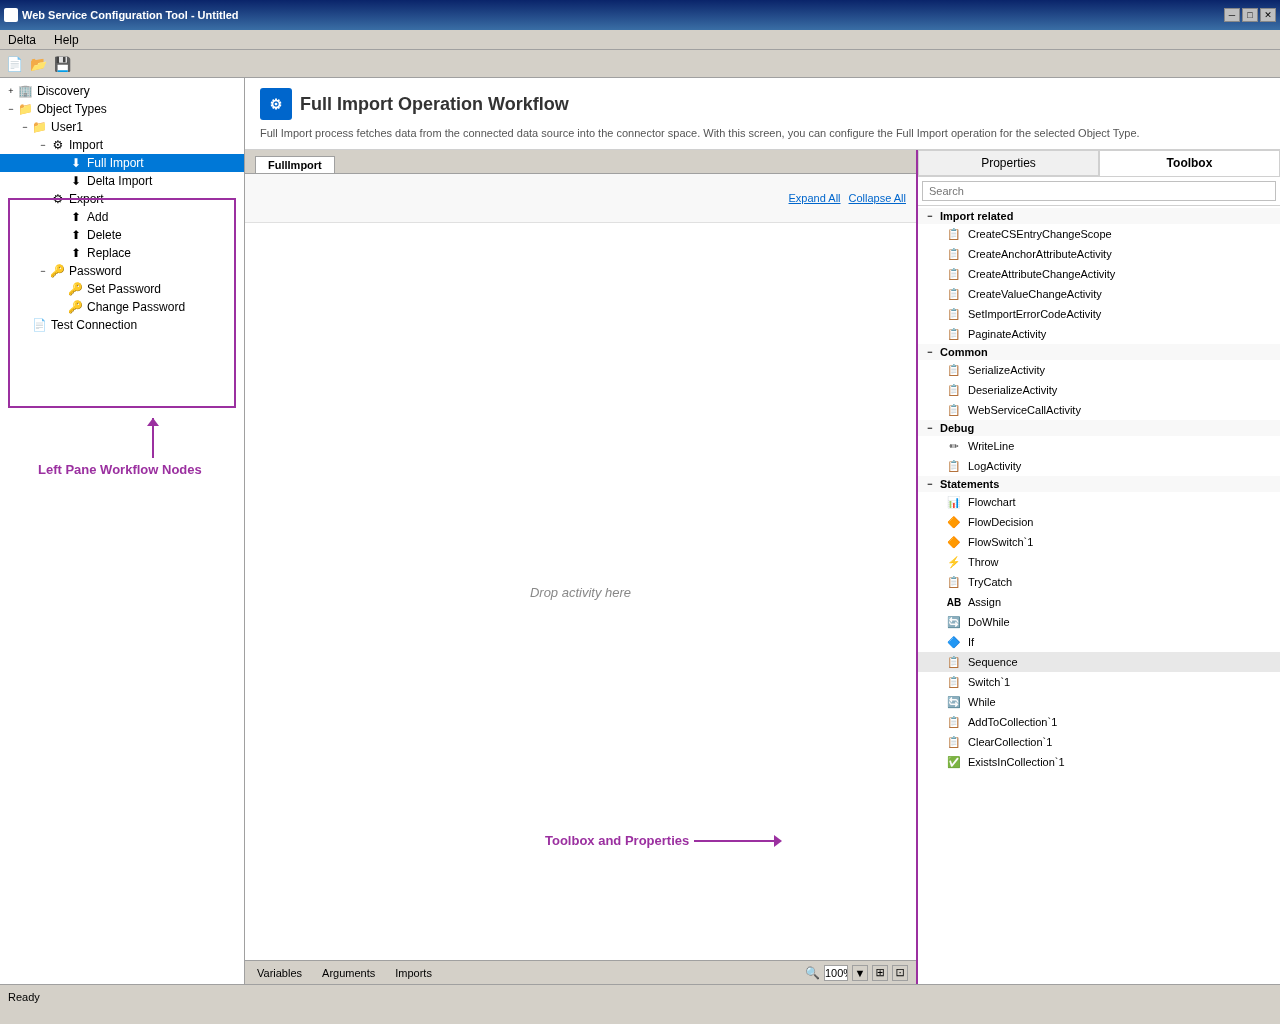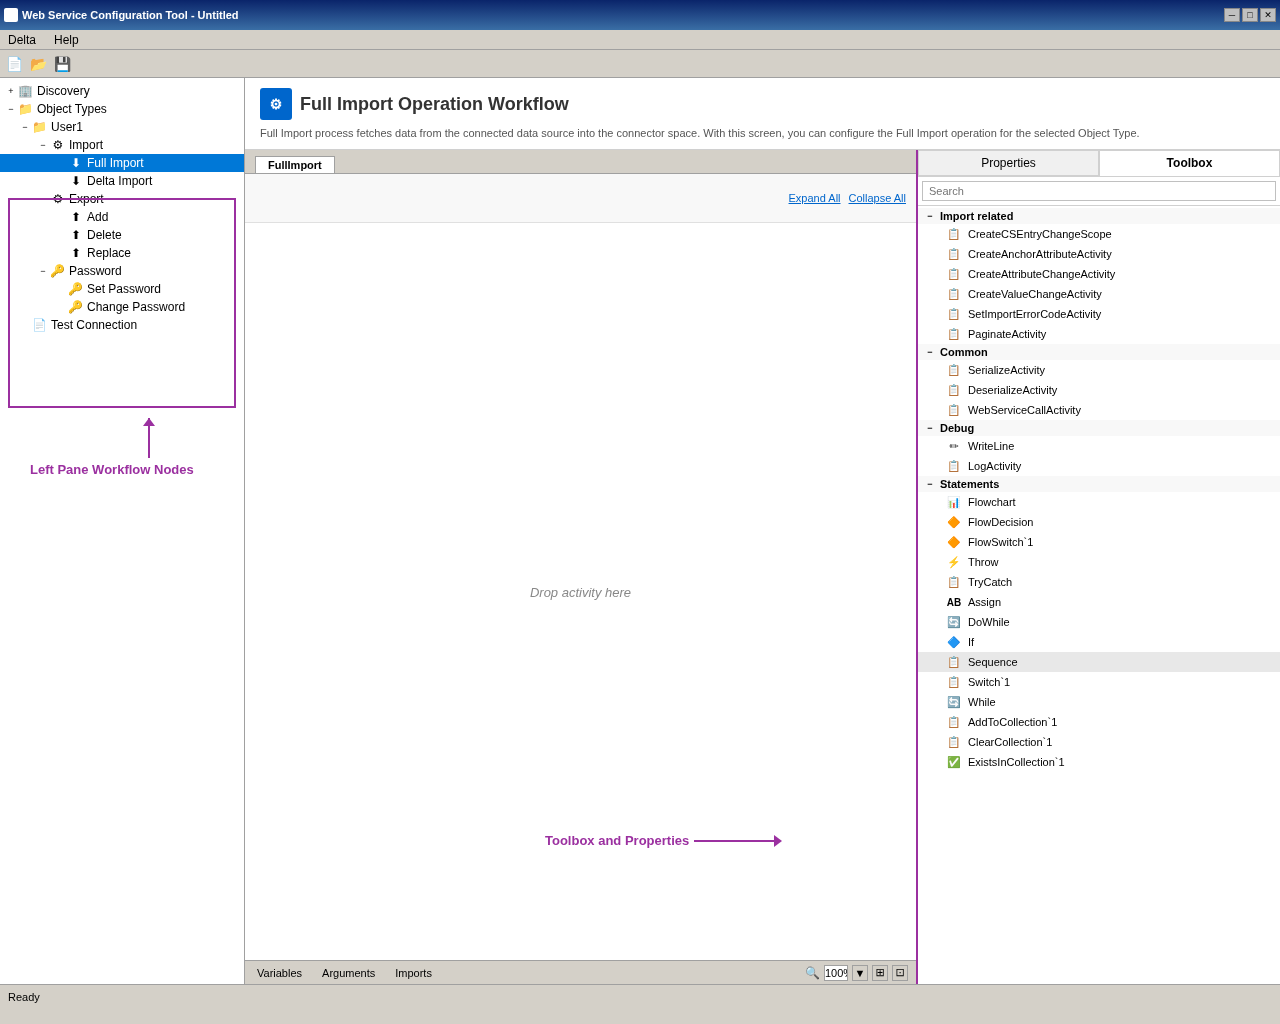--- a/index.html
+++ b/index.html
@@ -205,21 +205,21 @@
       <div class="tree-item indent-1">
         <span class="tree-expander">&nbsp;</span>
         <span class="tree-icon">📄</span>
         <span class="tree-label">Test Connection</span>
       </div>
 
       <div style="position: absolute; left: 30px; top: 340px; display: flex; flex-direction: column; align-items: center; pointer-events: none;">
         <div style="width: 2px; height: 40px; background: #9b30a0; position: relative; margin-left: 75px;">
           <div style="position: absolute; top: 0; left: -5px; width: 0; height: 0; border-left: 6px solid transparent; border-right: 6px solid transparent; border-bottom: 8px solid #9b30a0;"></div>
         </div>
-        <div style="color: #9b30a0; font-size: 13px; font-weight: bold; text-align: right; margin-top: 4px; white-space: nowrap; margin-left: 0;">Left Pane Workflow Nodes</div>
+        <div style="color: #9b30a0; font-size: 13px; font-weight: bold; text-align: right; margin-top: 4px; white-space: nowrap; margin-left: 8px;">Left Pane Workflow Nodes</div>
       </div>
     </div>
 
     <div id="right-pane">
 
       <div id="workflow-header">
         <div id="workflow-title">
           <div id="workflow-icon">⚙</div>
           <span>Full Import Operation Workflow</span>
         </div>

